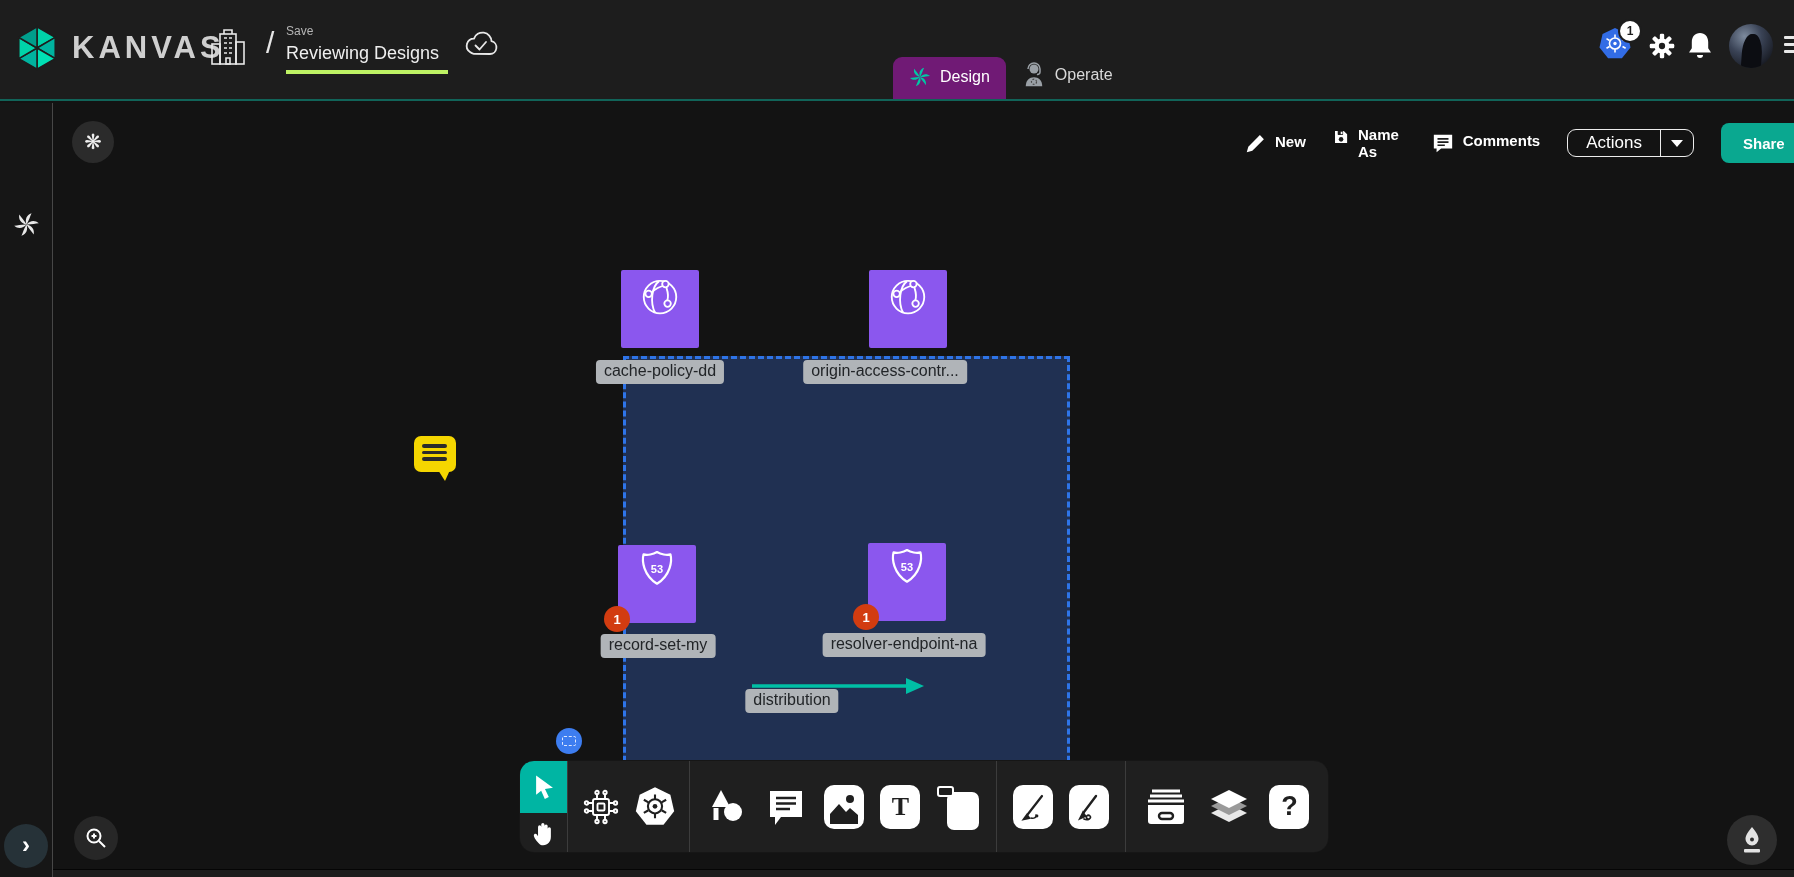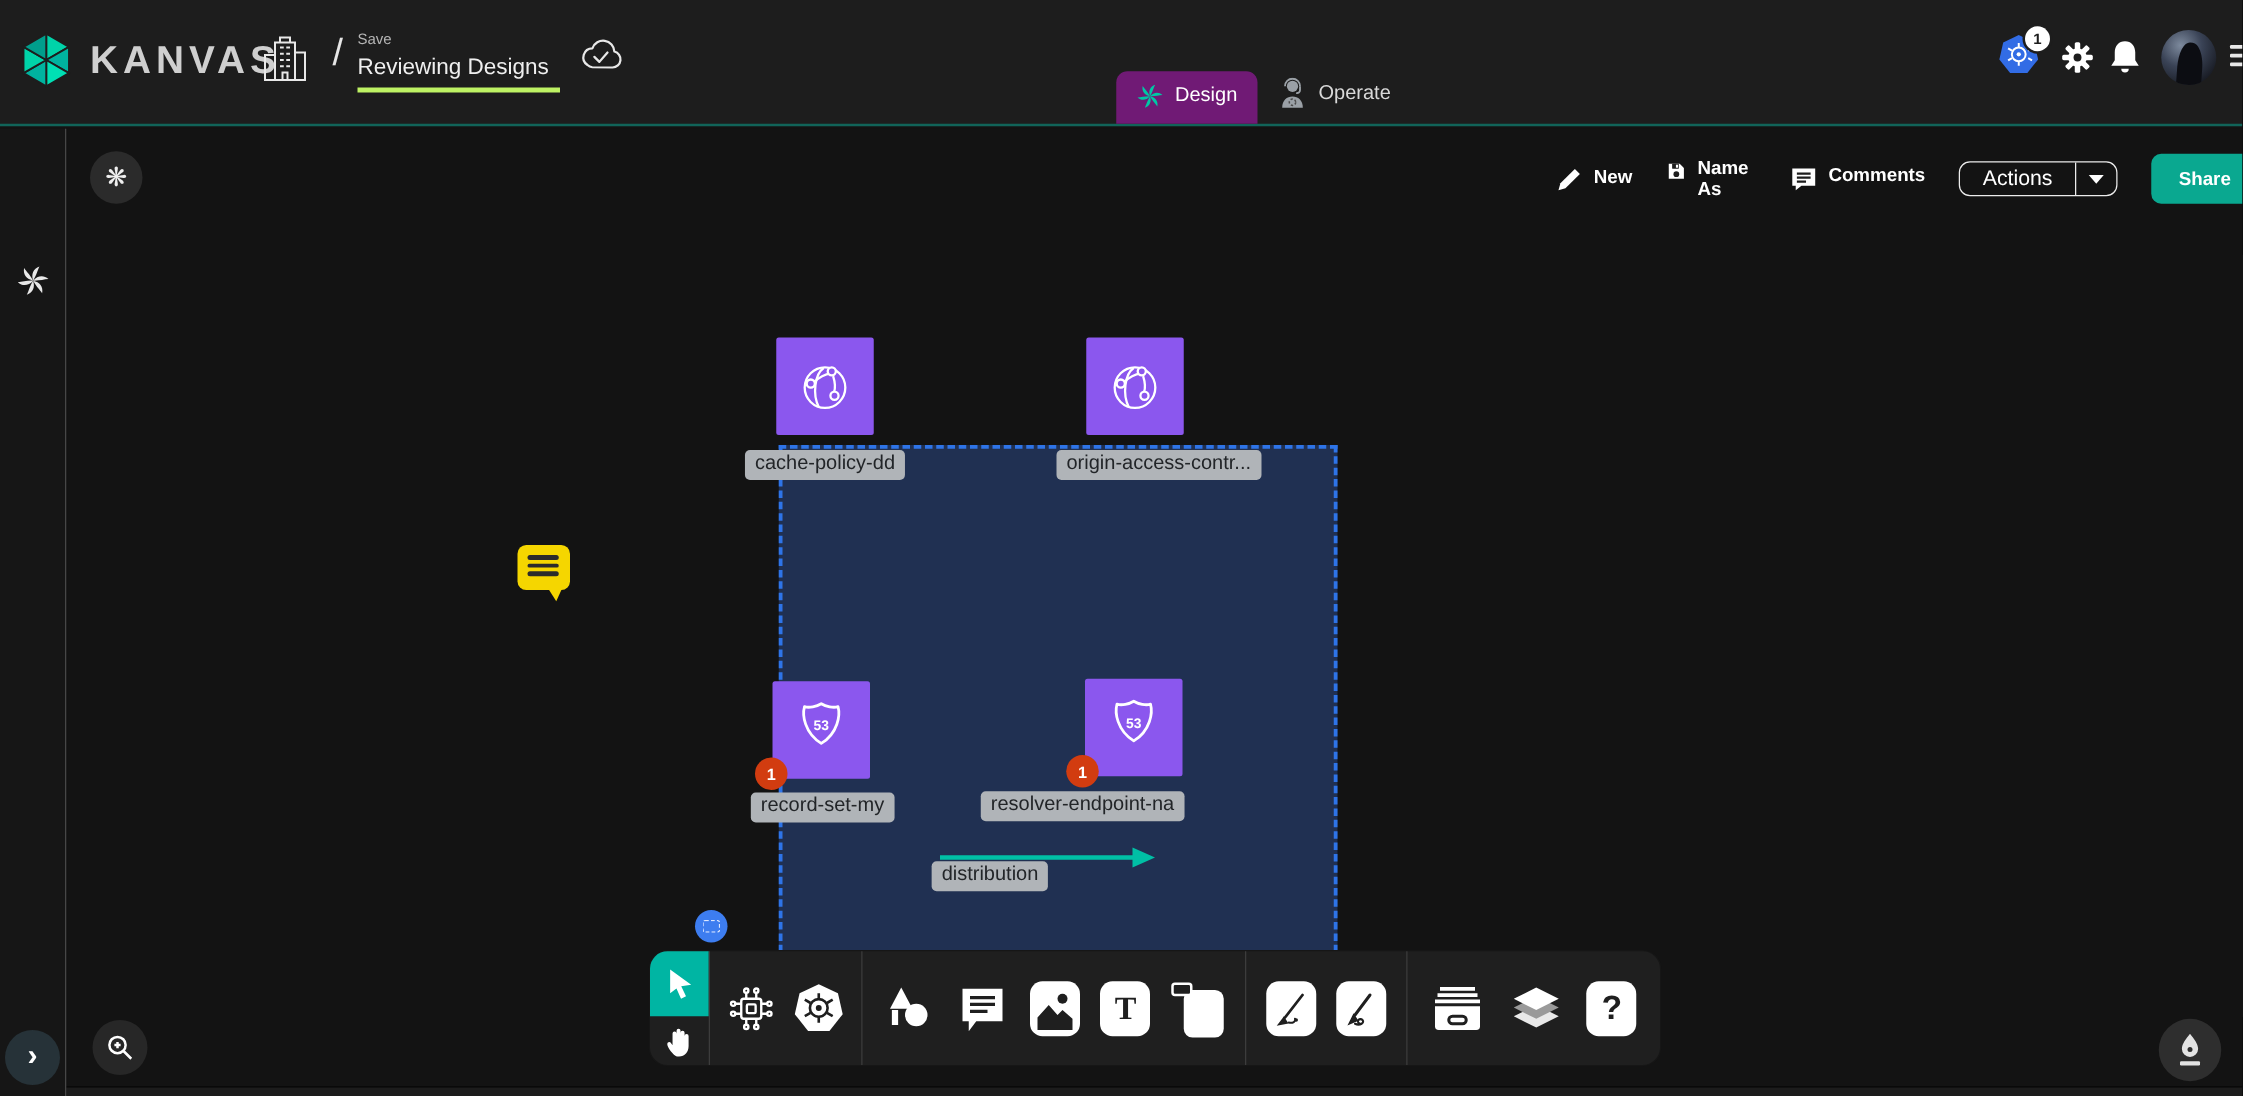--- a/index.html
+++ b/index.html
@@ -55,21 +55,21 @@
   .split-outline .main { display:flex; align-items:center; padding:0 18px; font-size:17px; color:#fff; }
   .split-outline .drop { width:33px; display:flex; align-items:center; justify-content:center; border-left:1.5px solid #ececec; }
   .caret-down { width:0; height:0; border-left:6px solid transparent; border-right:6px solid transparent; border-top:7px solid #fff; }
   .split-share { display:flex; align-items:stretch; height:40px; background:#0aa890; border-radius:8px; cursor:pointer; }
   .split-share .main { display:flex; align-items:center; padding:0 22px; font-size:15px; font-weight:bold; color:#fff; }
   
   .canvas { position:absolute; left:54px; top:103px; width:1740px; height:774px; background:#131313; }
   .group-box { position:absolute; left:569px; top:253px; width:447px; height:424px;
     background:rgba(62,116,230,0.30); border:3px dashed #2e74e8; }
   .node { position:absolute; width:78px; height:78px; background:#8b57ee; border-radius:2px;
-    display:flex; align-items:center; justify-content:center; }
+    display:flex; justify-content:center; }
   .pill { position:absolute; transform:translateX(-50%); background:#b0b4b8; color:#222528;
     font-size:16px; padding:2px 8px 4px; border-radius:4px; white-space:nowrap; z-index:5; }
   .num-badge { position:absolute; width:26px; height:26px; border-radius:50%; background:#d23c10;
     color:#fff; font-size:13px; font-weight:bold; display:flex; align-items:center; justify-content:center; z-index:6; }
   .handle { position:absolute; left:502px; top:625px; width:26px; height:26px; border-radius:50%;
     background:#3d7df0; display:flex; align-items:center; justify-content:center; z-index:7; }
   .handle i { display:block; width:14px; height:10px; border:1.6px dashed #dce7ff; border-radius:2px; }
   .arrow-svg { position:absolute; left:698px; top:573px; z-index:4; }
   .comment-marker { position:absolute; left:360px; top:333px; width:42px; height:36px;
     background:#f5d600; border-radius:7px; z-index:8; cursor:pointer; }
@@ -283,23 +283,23 @@
     </svg>
 
     <div class="num-badge" style="left:550px; top:503px">1</div>
     <div class="num-badge" style="left:799px; top:501px">1</div>
 
     <div class="handle">
         <i></i>
       </div>
 
     <div class="pill" style="left:606px; top:257px">cache-policy-dd</div>
-    <div class="pill" style="left:873px; top:257px">origin-access-contr...</div>
+    <div class="pill" style="left:831px; top:257px">origin-access-contr...</div>
     <div class="pill" style="left:604px; top:531px">record-set-my</div>
-    <div class="pill" style="left:812px; top:530px">resolver-endpoint-na</div>
+    <div class="pill" style="left:850px; top:530px">resolver-endpoint-na</div>
     <div class="pill" style="left:738px; top:586px">distribution</div>
   </div>
 
   <div class="circle-btn flower-btn">
       <span>❋</span>
     </div>
   <div class="circle-btn zoom-btn">
     <svg width="24" height="24" viewBox="0 0 24 24" fill="none" stroke="#fff" stroke-width="2">
       <circle cx="10" cy="10" r="6.5"></circle>
       <path d="M15 15l6 6M7.5 10h5M10 7.5v5"></path>

